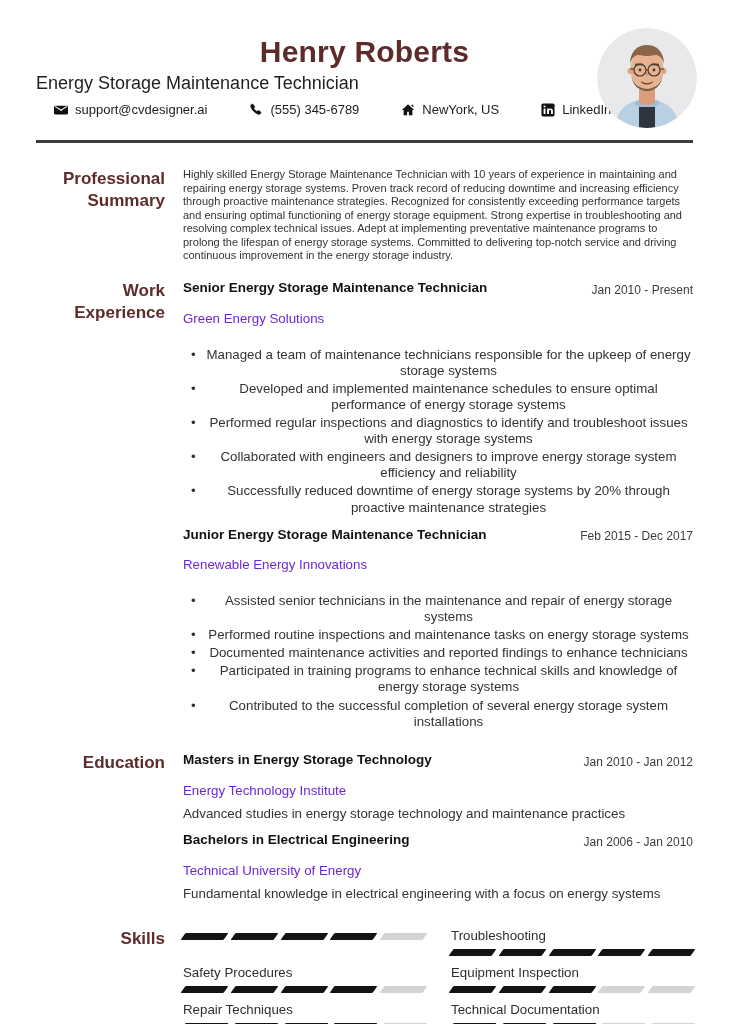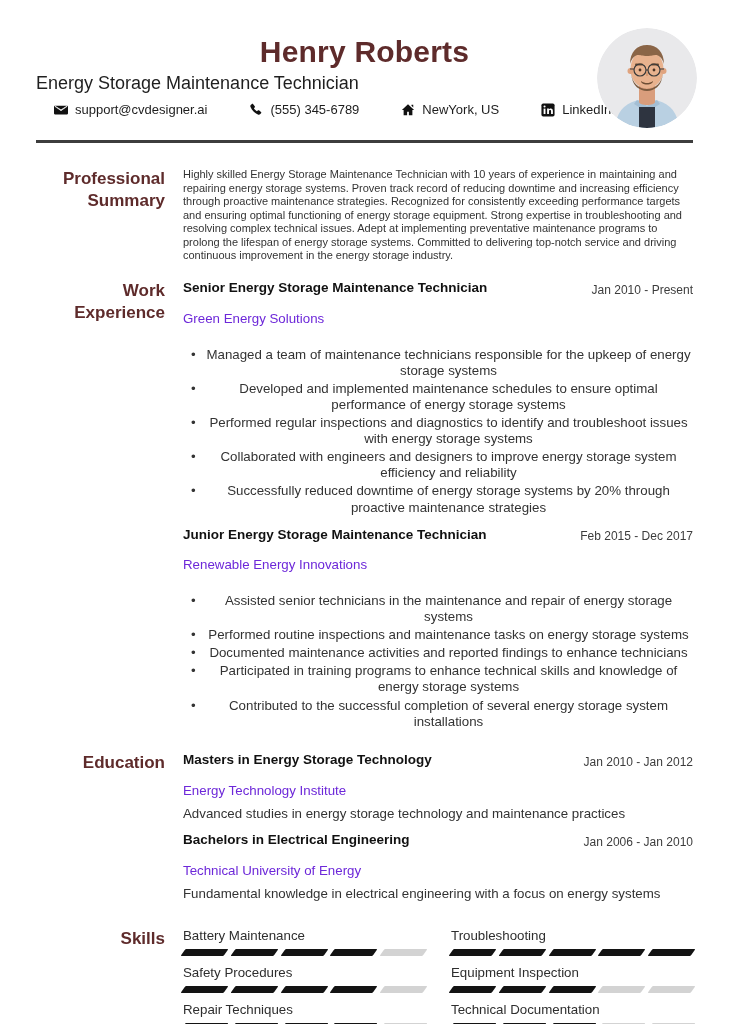--- a/index.html
+++ b/index.html
@@ -286,21 +286,20 @@
 
     </div>
   </div>
 
   <div class="section section-skills">
     <div class="section-label">Skills</div>
     <div class="section-content">
       <div class="skills-grid">
 
         <div class="skill">
-          <div class="skill-name">Battery Maintenance</div>
           <div class="skill-bar">
               <span class="seg fill"></span>
               <span class="seg fill"></span>
               <span class="seg fill"></span>
               <span class="seg fill"></span>
               <span class="seg empty"></span>
             </div>
         </div>
         <div class="skill">
           <div class="skill-name">Troubleshooting</div>

